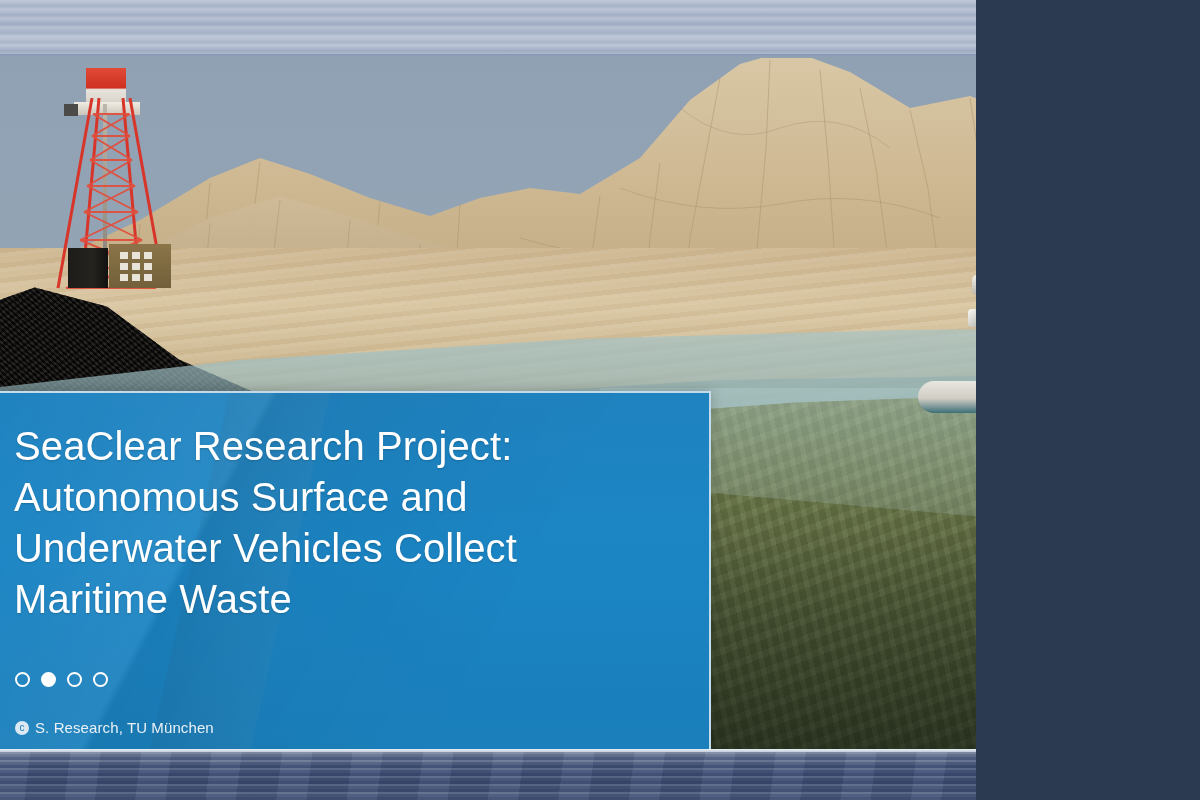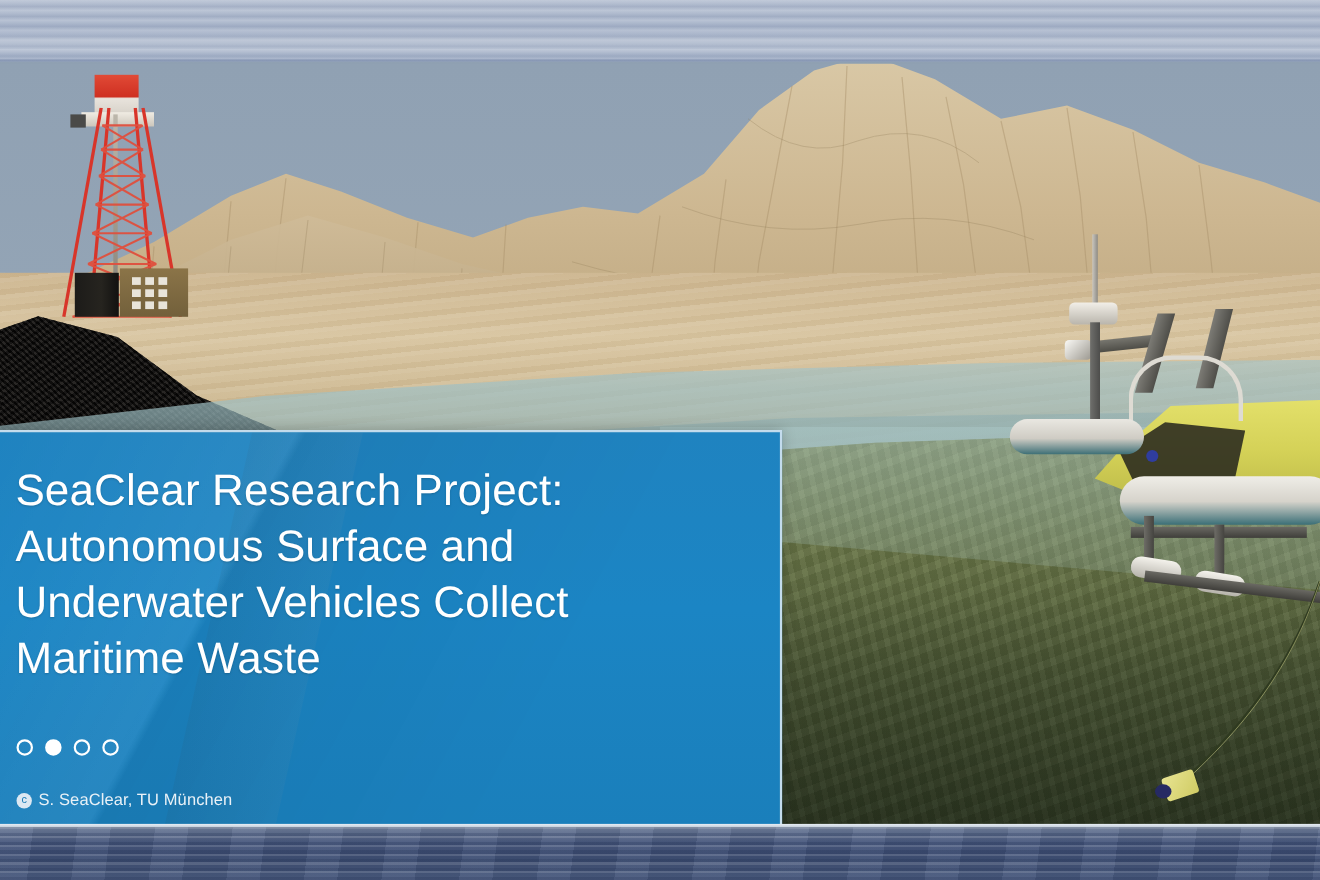--- a/index.html
+++ b/index.html
@@ -5,21 +5,21 @@
   * { box-sizing: border-box; margin: 0; padding: 0; }
   html, body {
     width: 1200px; height: 800px;
     background: #2b3a50;
     font-family: "Liberation Sans", sans-serif;
     overflow: hidden;
   }
 
   #stage {
     position: relative;
-    width: 1200px; height: 800px;
+    width: 976px; height: 800px;
     overflow: hidden;
   }
 
   
   .sky-upper {
     position: absolute; left: 0; top: 0; width: 1200px; height: 58px;
     background:
       repeating-linear-gradient(to bottom,
         rgba(255,255,255,0.16) 0px, rgba(255,255,255,0.00) 3px,
         rgba(70,90,130,0.13) 6px, rgba(255,255,255,0.10) 9px),
@@ -426,17 +426,17 @@
 
   <div class="dots">
     <span class="dot"></span>
     <span class="dot on"></span>
     <span class="dot"></span>
     <span class="dot"></span>
   </div>
 
   <div class="credit">
     <span class="c-mark">c</span>
-    <span>S. SeaClear, TU München</span>
+    <span>S. Research, TU München</span>
   </div>
 
   <div class="water-bottom"></div>
 </div>
 
 </body></html>

